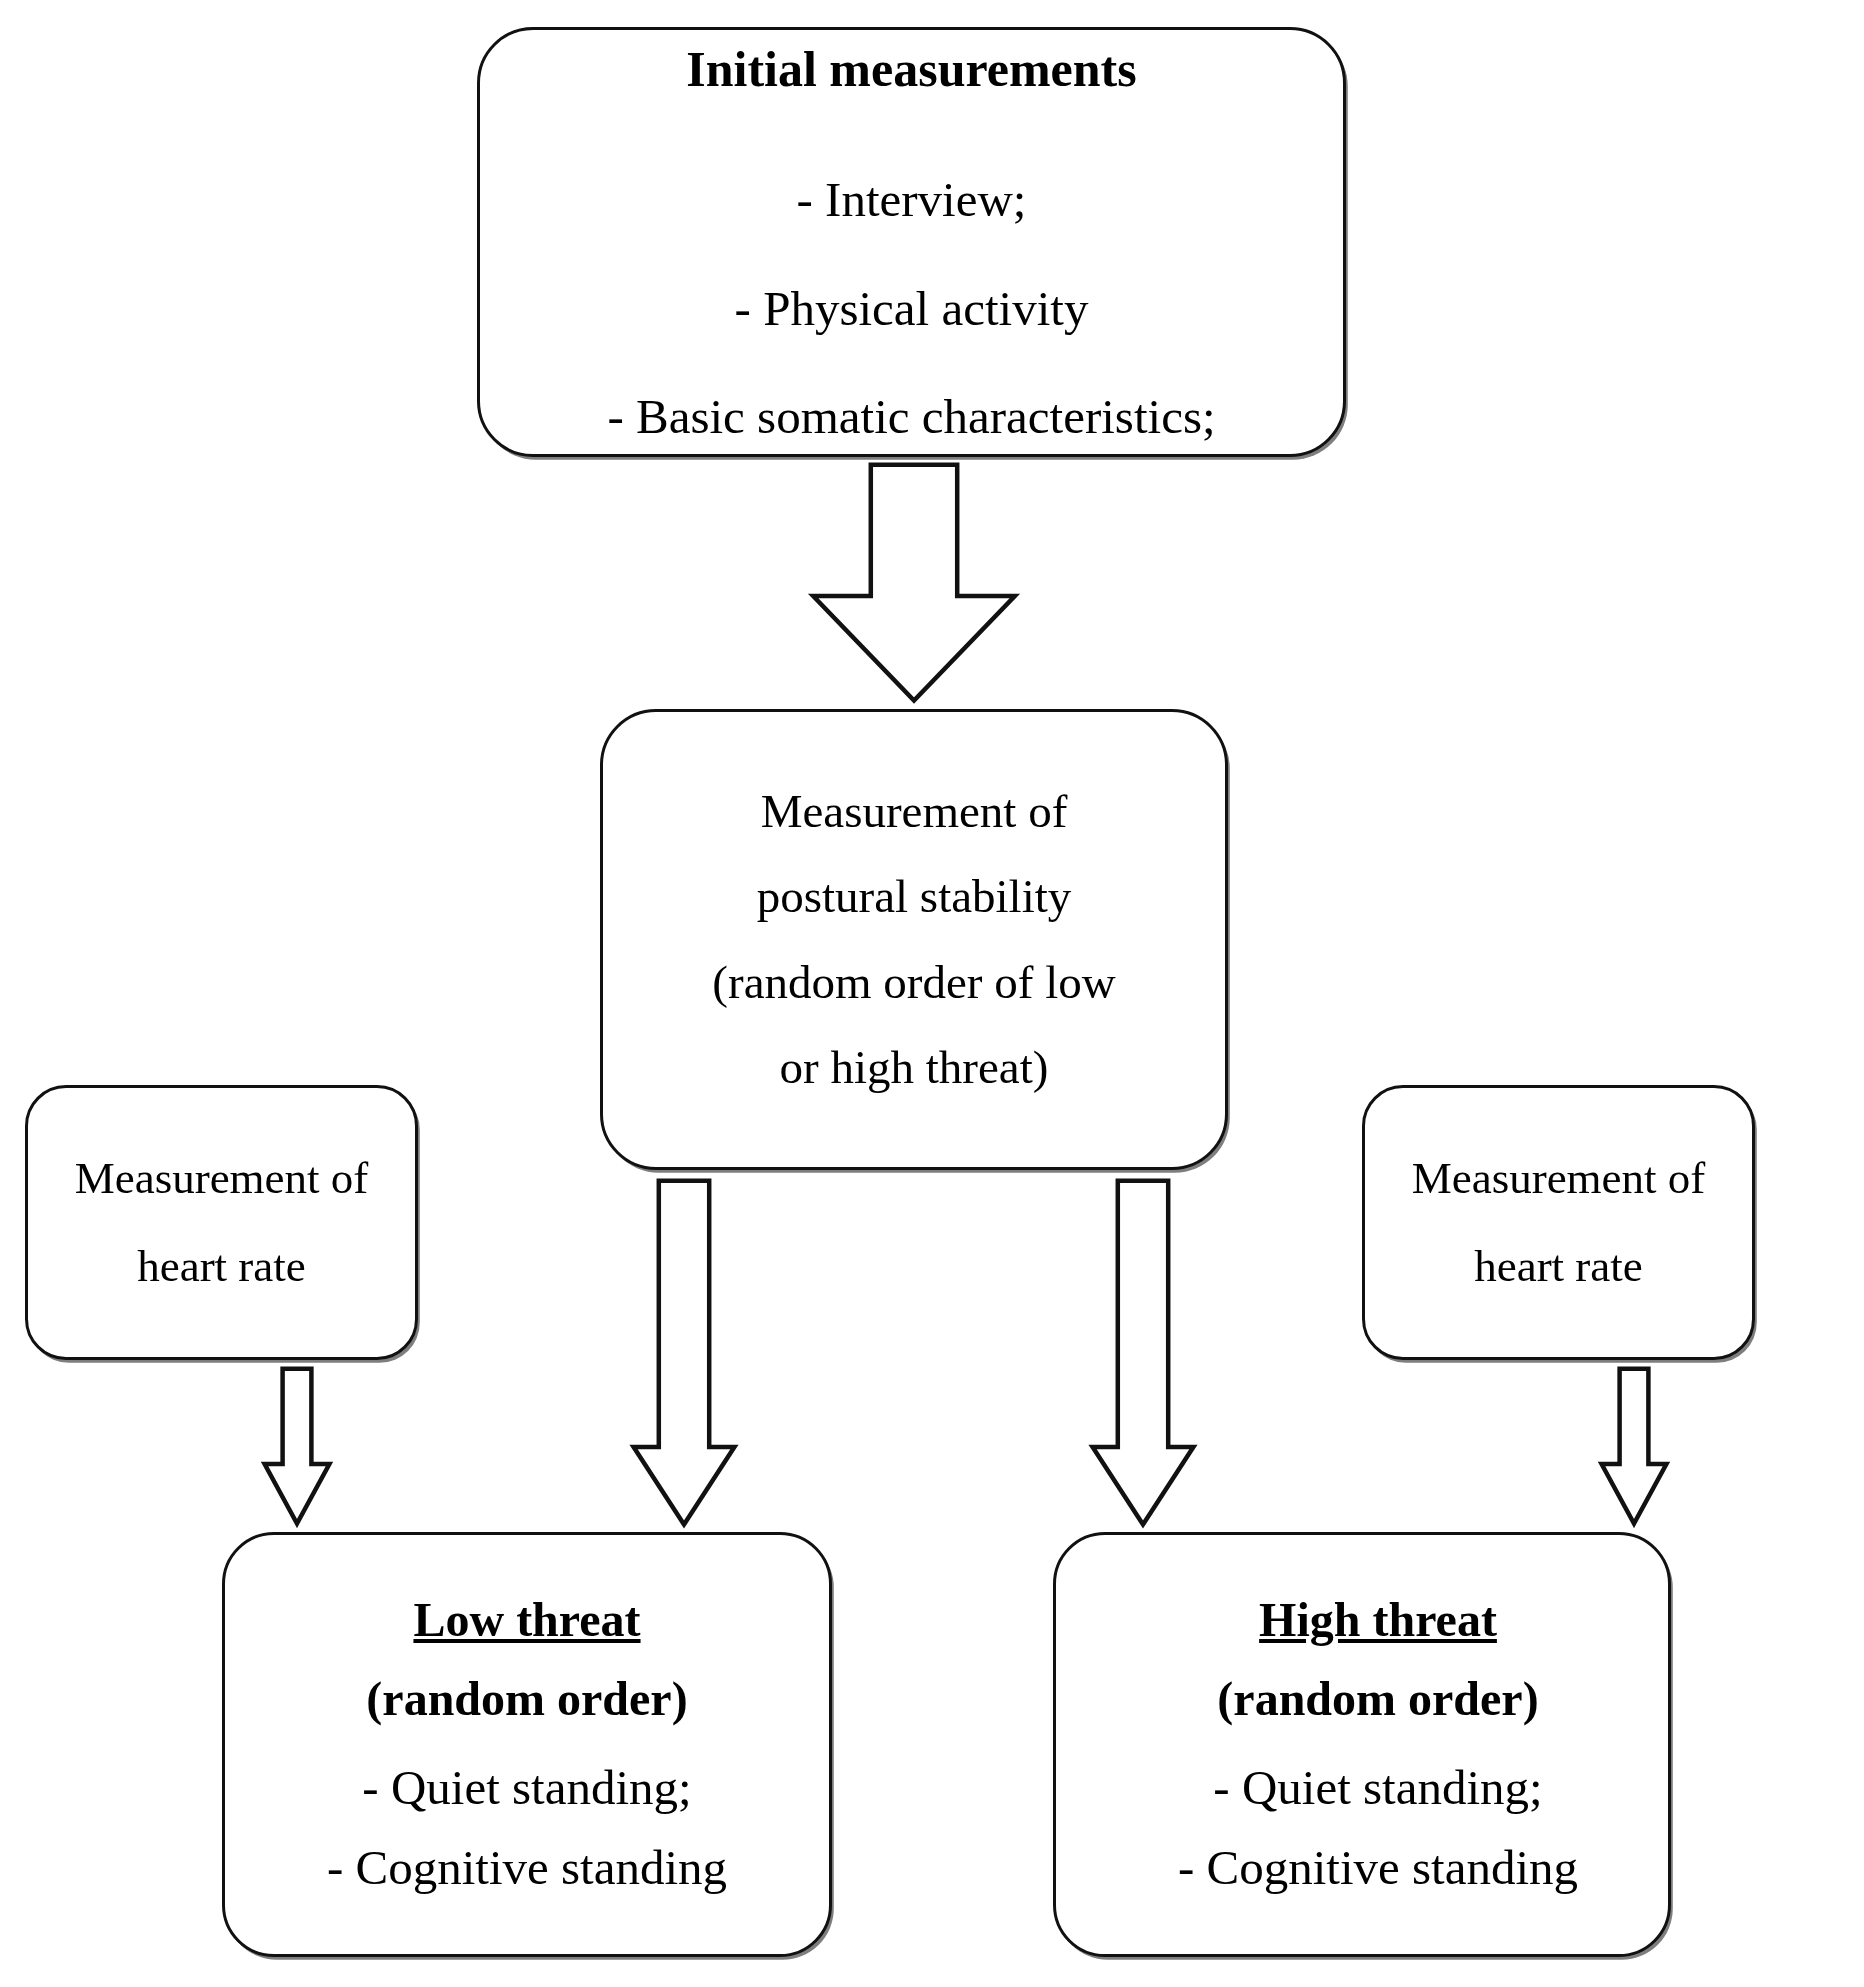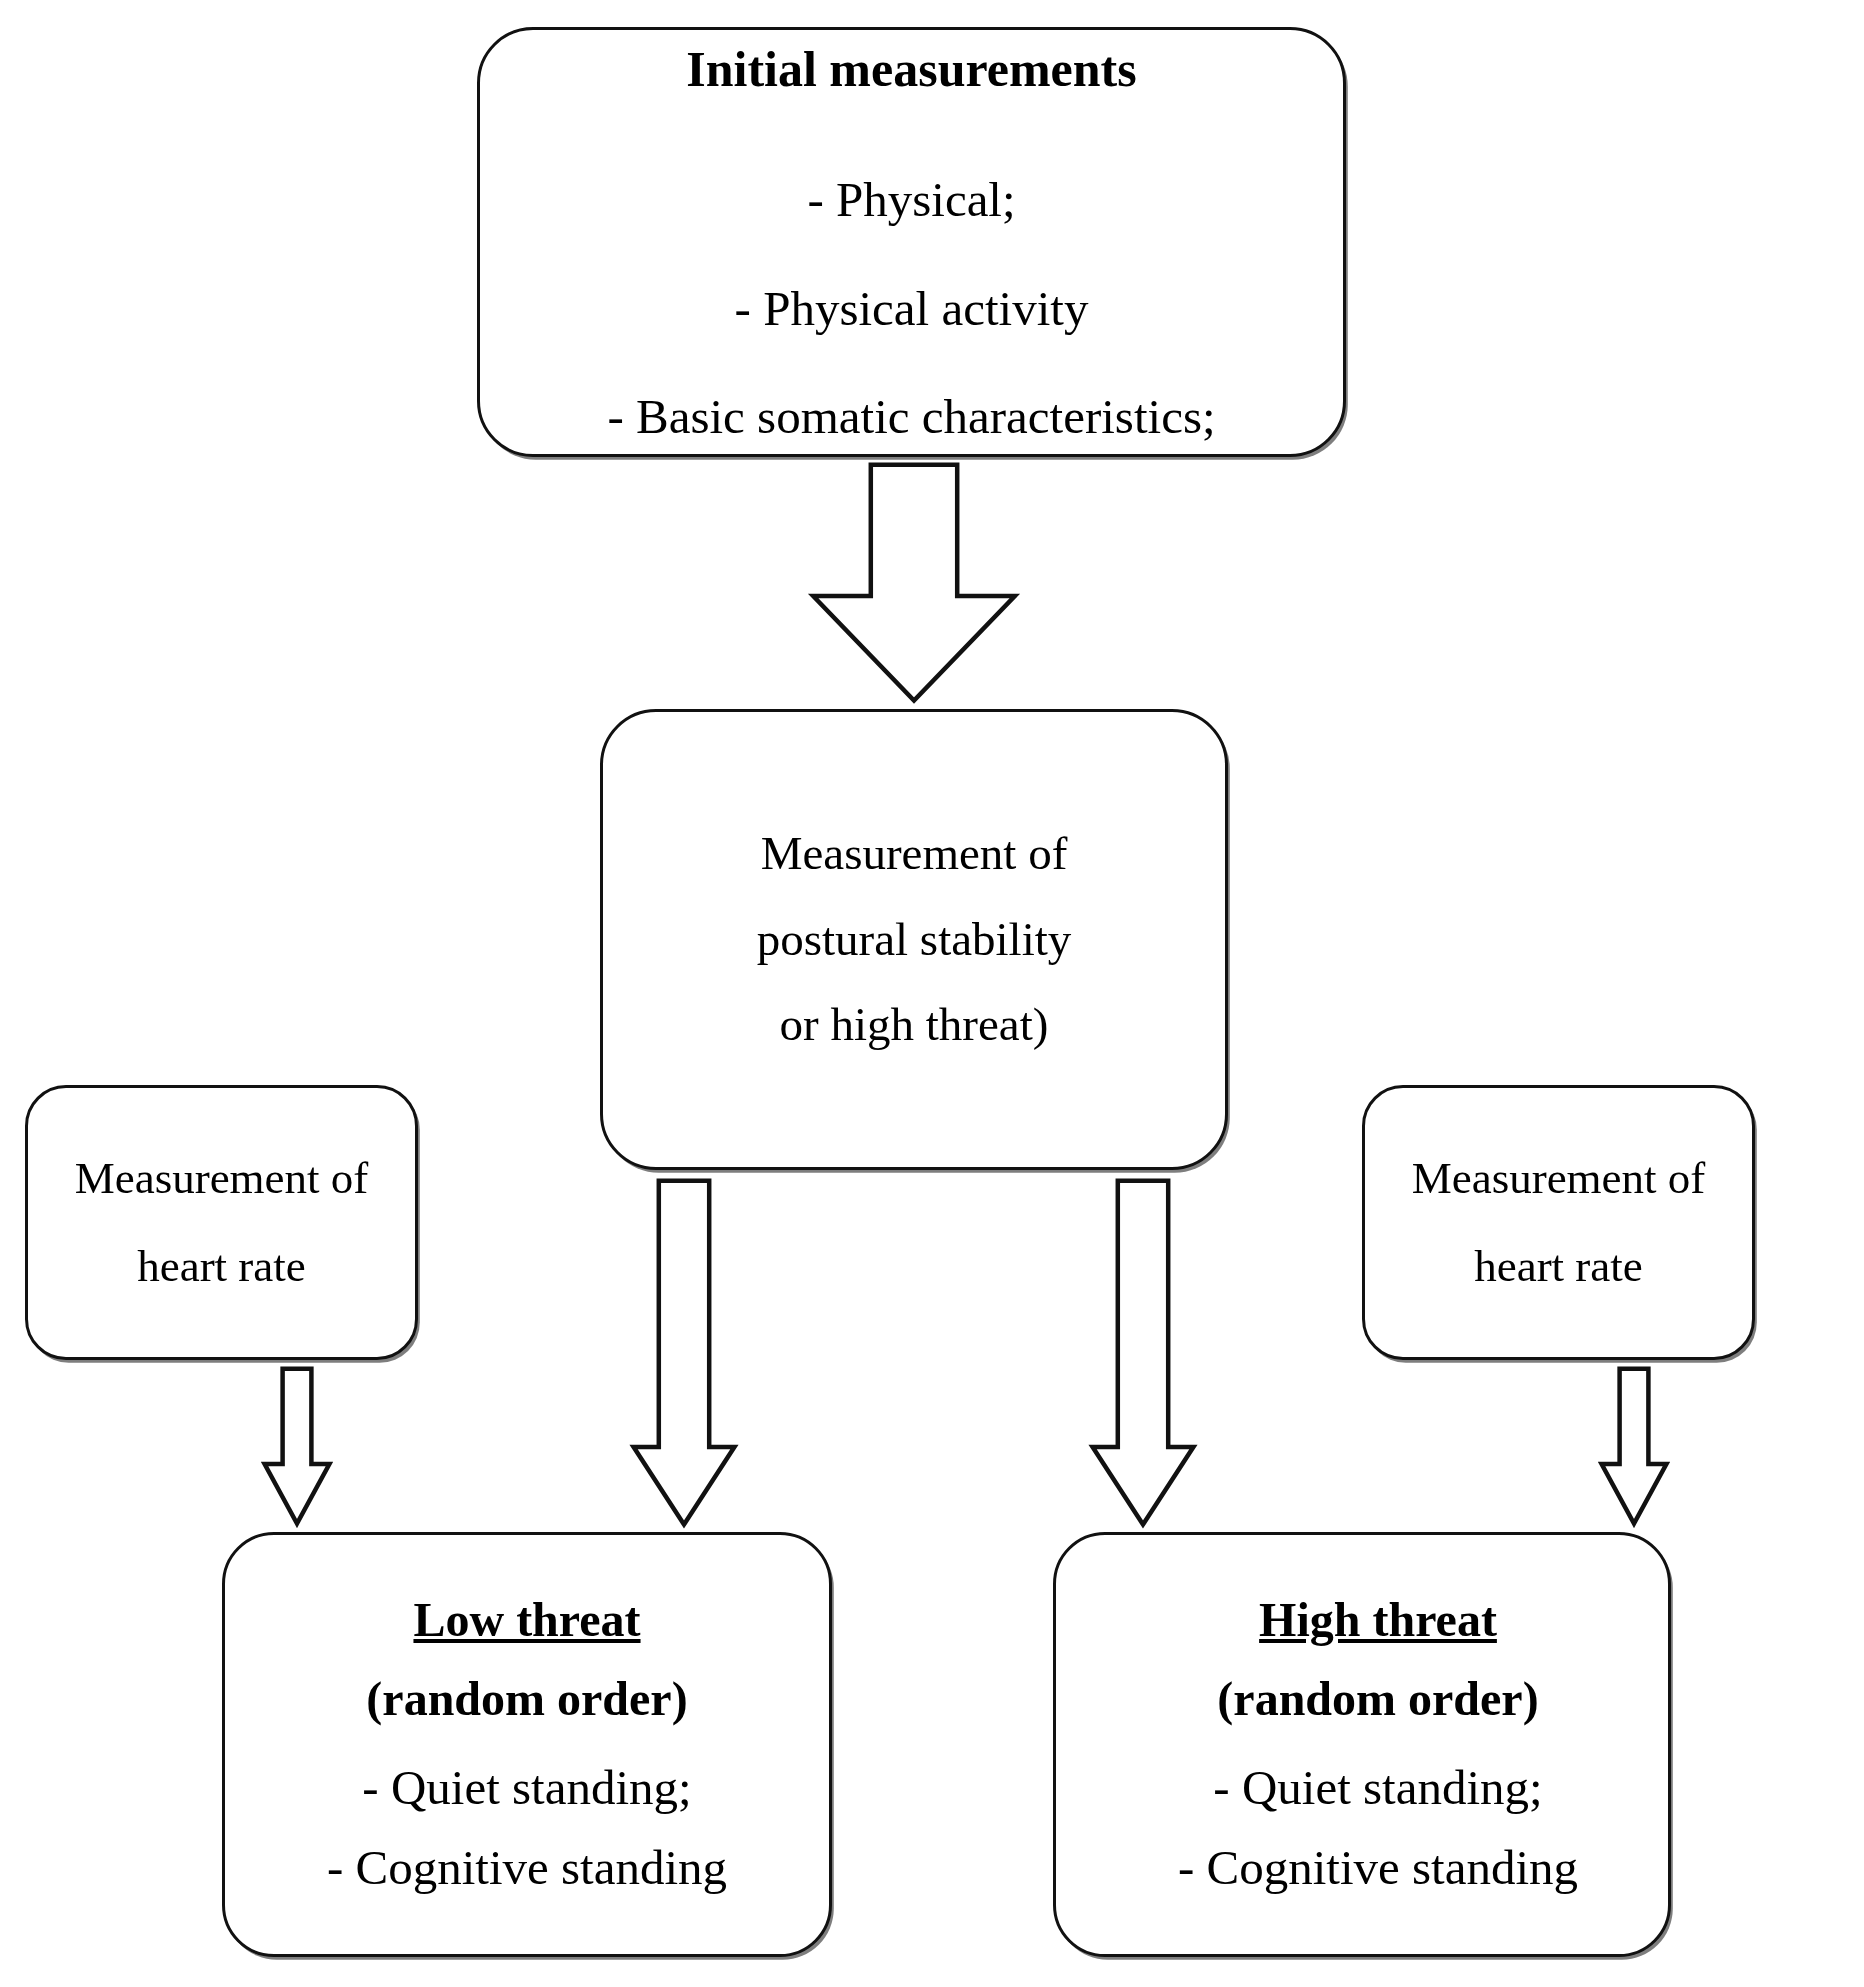--- a/index.html
+++ b/index.html
@@ -104,34 +104,35 @@
   #arrow-hr-l   { left: 261px;  top: 1365px; width: 72px;  height: 164px; }
   #arrow-hr-r   { left: 1598px; top: 1365px; width: 72px;  height: 164px; }
 </style>
 </head>
 <body>
 
 <div id="figure-root">
 
   <div class="node" id="node-initial">
     <span class="line title">Initial measurements</span>
-    <span class="line">- Physical;</span>
+    <span class="line">- Interview;</span>
     <span class="line">- Physical activity</span>
     <span class="line">- Basic somatic characteristics;</span>
   </div>
 
   <div class="arrow" id="arrow-main">
     <svg viewBox="0 0 240 272" width="216" height="245" aria-hidden="true">
       <polygon points="72,4 168,4 168,150 232,150 120,266 8,150 72,150"></polygon>
     </svg>
   </div>
 
   <div class="node" id="node-postural">
     <span class="line">Measurement of</span>
     <span class="line">postural stability</span>
+    <span class="line">(random order of low</span>
     <span class="line">or high threat)</span>
   </div>
 
   <div class="node" id="node-hr-left">
     <span class="line">Measurement of</span>
     <span class="line">heart rate</span>
   </div>
 
   <div class="node" id="node-hr-right">
     <span class="line">Measurement of</span>

